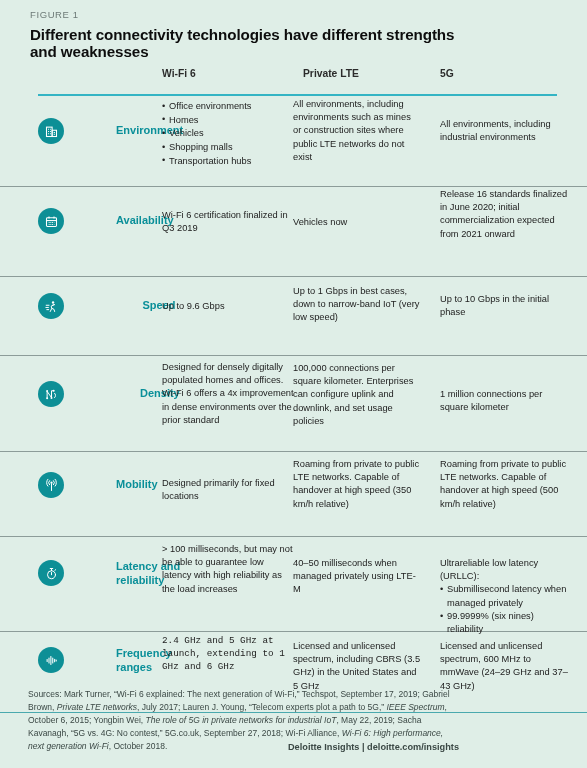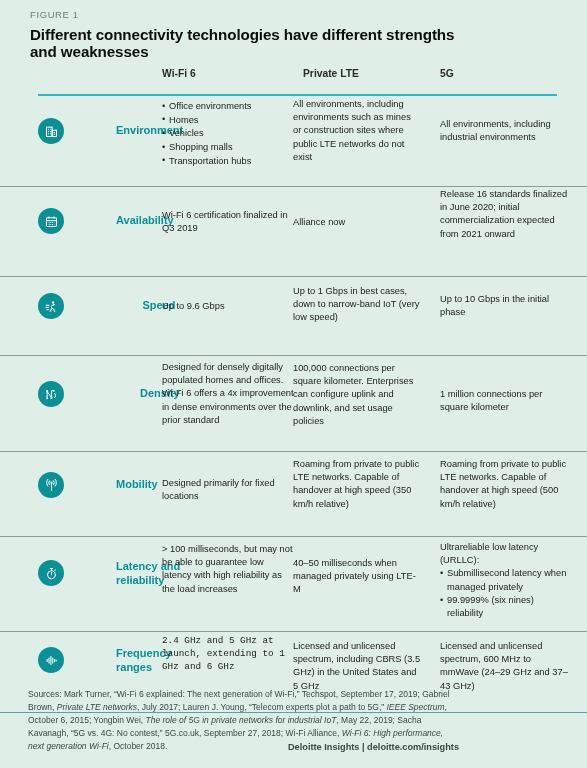--- a/index.html
+++ b/index.html
@@ -225,21 +225,21 @@
               <rect x="4" y="6" width="16" height="14" rx="1.5"></rect>
               <line x1="4" y1="10.5" x2="20" y2="10.5"></line>
               <line x1="8" y1="4" x2="8" y2="7"></line>
               <line x1="16" y1="4" x2="16" y2="7"></line>
               <line x1="7.5" y1="13.5" x2="16.5" y2="13.5" stroke-dasharray="1.4 1.4"></line>
               <line x1="7.5" y1="16.8" x2="16.5" y2="16.8" stroke-dasharray="1.4 1.4"></line>
             </svg>
           </div>
           <div class="row-label" style="top:27px;">Availability</div>
           <div class="cell c0" style="top:22px;">Wi-Fi 6 certification finalized in Q3 2019</div>
-          <div class="cell c1" style="top:29px;">Alliance now</div>
+          <div class="cell c1" style="top:29px;">Vehicles now</div>
           <div class="cell c2" style="top:1px;">Release 16 standards finalized in June 2020; initial commercialization expected from 2021 onward</div>
         </div>
       </div>
     </div>
 
     <div class="row">
       <div class="row-inner">
         <div class="cells" style="min-height:60px;">
           <div class="icon-badge" style="top:16px;">
             <svg width="15" height="15" viewBox="0 0 24 24" fill="none" stroke="#ffffff" stroke-width="1.6" stroke-linecap="round">
@@ -311,21 +311,21 @@
               <circle cx="12" cy="14" r="6.4"></circle>
               <path d="M12 14 L12 10.4"></path>
               <line x1="10" y1="4" x2="14" y2="4"></line>
               <line x1="12" y1="4" x2="12" y2="7.4"></line>
               <line x1="17.2" y1="7.2" x2="18.8" y2="5.8"></line>
             </svg>
           </div>
           <div class="row-label" style="top:23px;">Latency and reliability</div>
           <div class="cell c0" style="top:6px;">&gt; 100 milliseconds, but may not be able to guarantee low latency with high reliability as the load increases</div>
           <div class="cell c1" style="top:20px;">40–50 milliseconds when managed privately using LTE-M</div>
-          <div class="cell c2" style="top:4px;">
+          <div class="cell c2" style="top:20px;">
             <div>Ultrareliable low latency (URLLC):</div>
             <ul>
               <li>Submillisecond latency when managed privately</li>
               <li>99.9999% (six nines) reliability</li>
             </ul>
           </div>
         </div>
       </div>
     </div>
 

